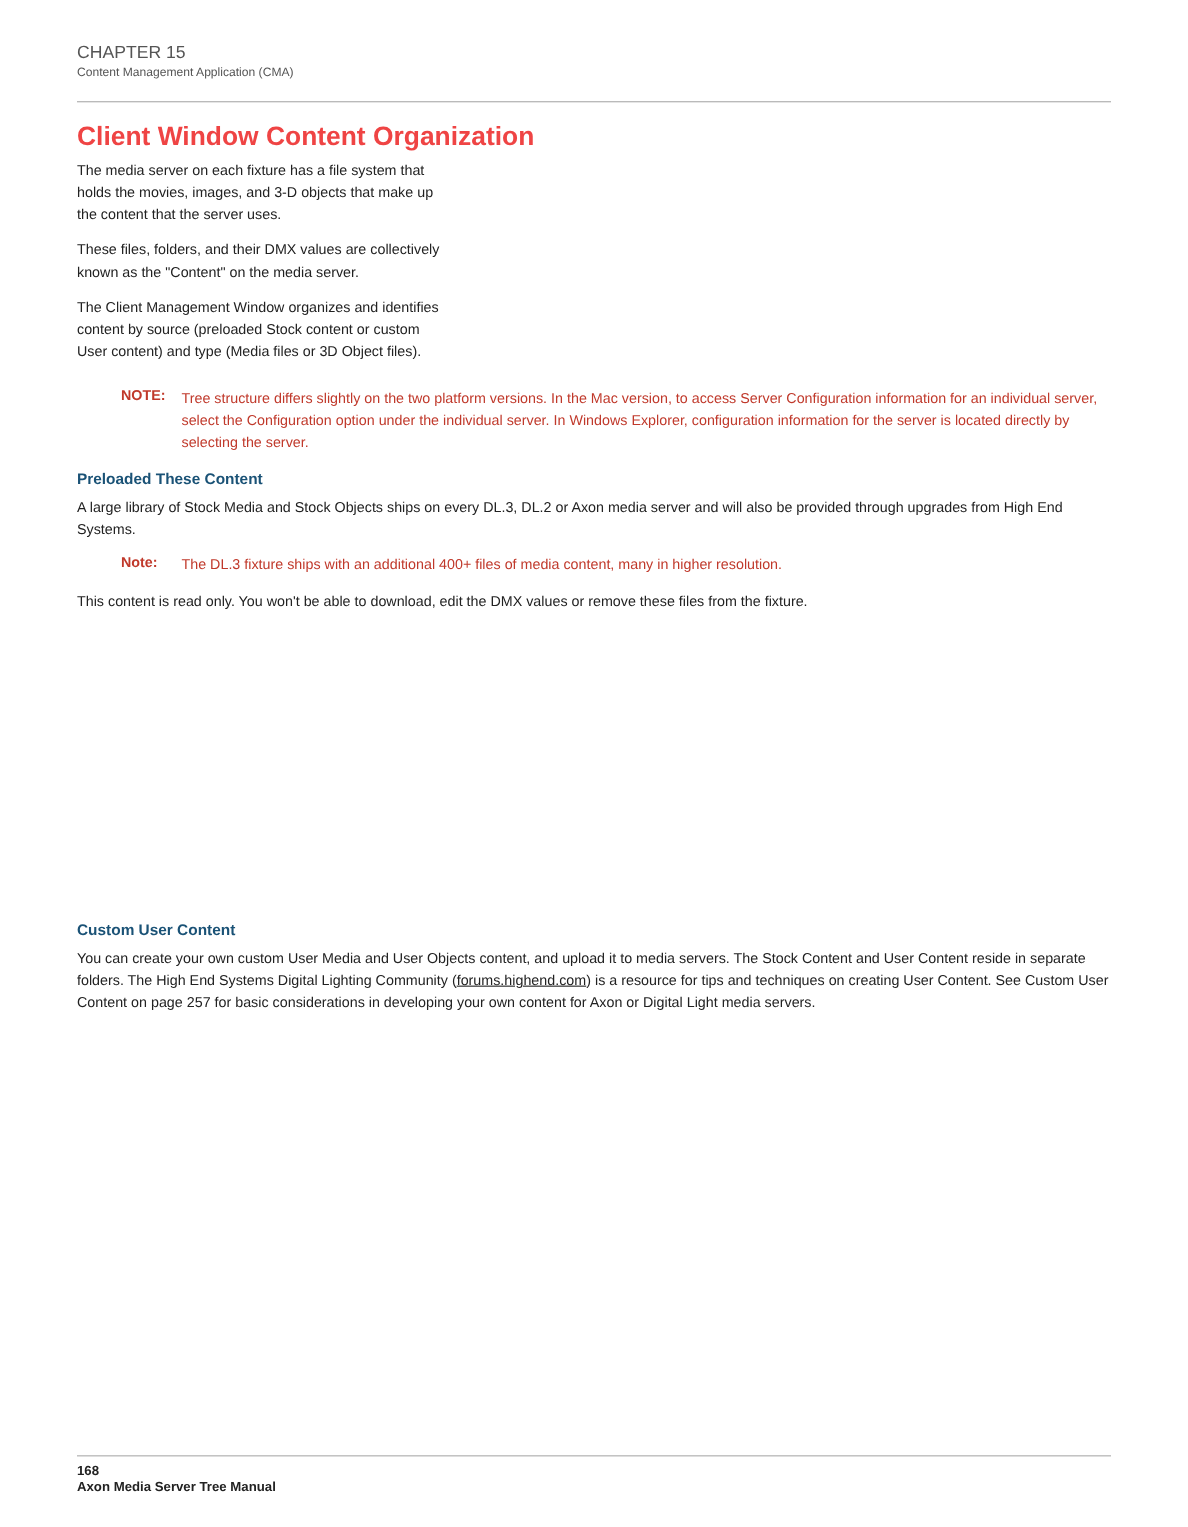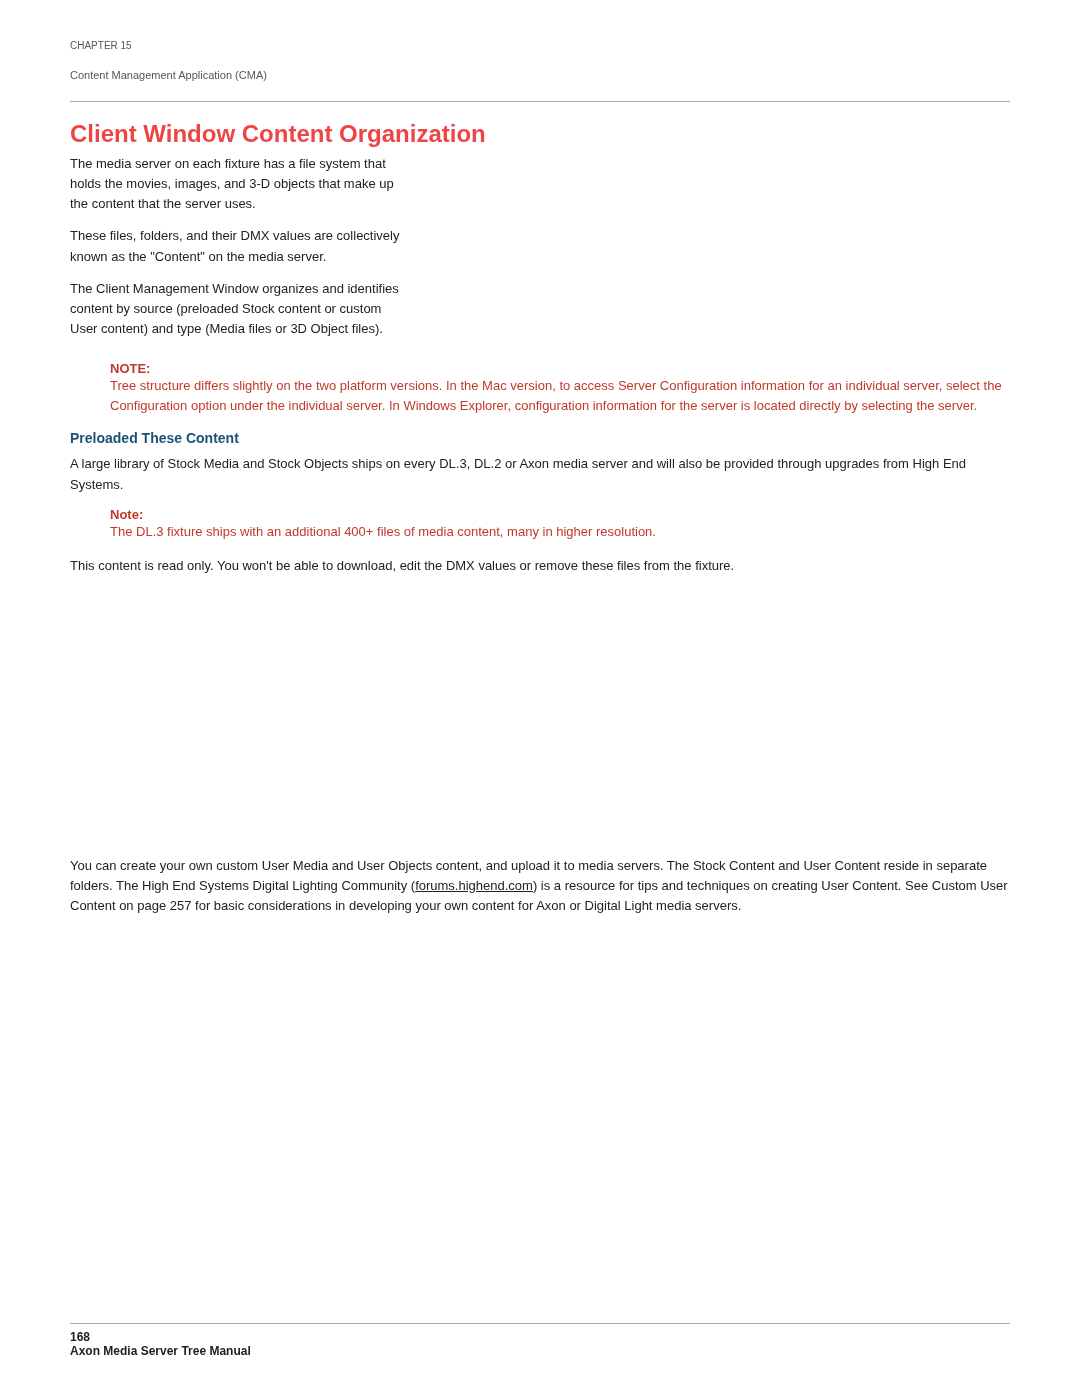--- a/index.html
+++ b/index.html
@@ -13,23 +13,23 @@
       padding: 0;
     }
     .page {
       width: 1080px;
       min-height: 1388px;
       padding: 40px 70px 40px 70px;
       position: relative;
       background: #fff;
     }
     .chapter-header {
-      font-size: 10px;
+      font-size: 16px;
       color: #555;
-      margin-bottom: 18px;
+      margin-bottom: 2px;
     }
     .chapter-subheader {
       font-size: 11px;
       color: #555;
       margin-bottom: 20px;
     }
     .divider {
       border: none;
       border-top: 1px solid #aaa;
       margin-bottom: 18px;
@@ -114,21 +114,21 @@
       background: #eee;
       border: 1px solid #bbb;
       display: flex;
       align-items: center;
       justify-content: center;
       color: #aaa;
       font-size: 11px;
     }
     .note-block {
       display: flex;
-      flex-direction: column;
+      flex-direction: row;
       margin-bottom: 14px;
       padding-left: 40px;
     }
     .note-label {
       font-size: 13px;
       color: #c0392b;
       font-weight: bold;
       min-width: 55px;
       padding-top: 0px;
     }
@@ -192,20 +192,21 @@
   <p class="body-text">A large library of Stock Media and Stock Objects ships on every DL.3, DL.2 or Axon media server and will also be provided through upgrades from High End Systems.</p>
 
   <div class="note-block">
     <span class="note-label">Note:</span>
     <span class="note-text">The DL.3 fixture ships with an additional 400+ files of media content, many in higher resolution.</span>
   </div>
 
   <p class="body-text">This content is read only. You won't be able to download, edit the DMX values or remove these files from the fixture.</p>
 
   <div style="margin-top: 280px;">
+    <div class="subsection-title">Custom User Content</div>
     <p class="body-text">
       <span>You can create your own custom User Media and User Objects content, and upload it to media servers. The Stock Content and User Content reside in separate folders. The High End Systems Digital Lighting Community (</span><a class="link-text">forums.highend.com</a><span>) is a resource for tips and techniques on creating User Content. See Custom User Content on page 257 for basic considerations in developing your own content for Axon or Digital Light media servers.</span>
     </p>
   </div>
 
   <div class="footer">
     <span>168</span>
     <span>Axon Media Server Tree Manual</span>
   </div>
 

